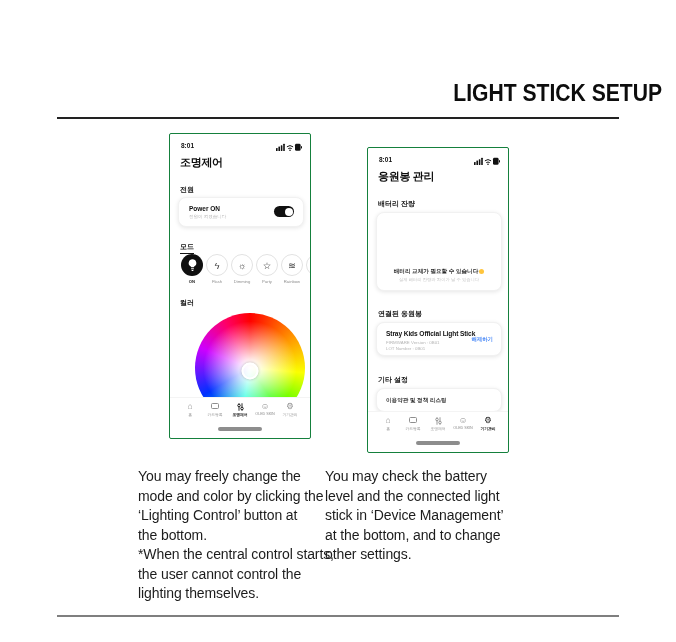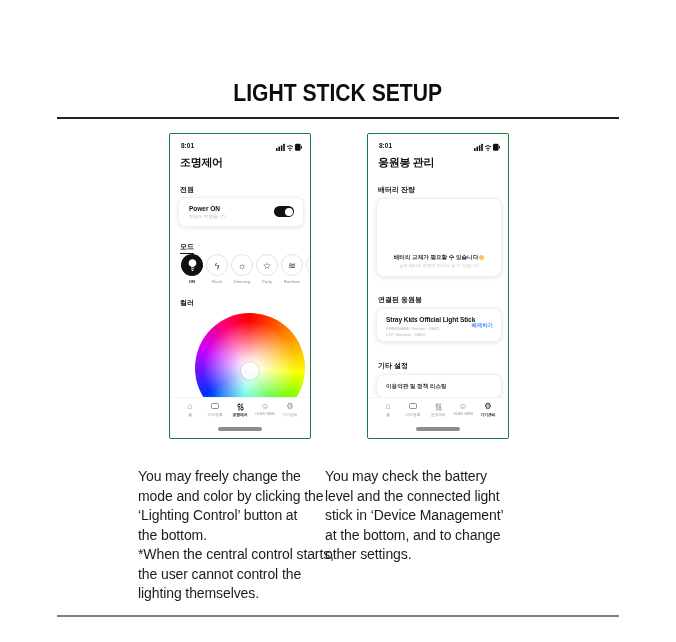--- a/index.html
+++ b/index.html
@@ -1,29 +1,29 @@
 <!DOCTYPE html>
 <html><head>
 <meta charset="utf-8">
 <style>
   html,body{margin:0;padding:0;background:#ffffff;}
   body{width:676px;height:642px;overflow:hidden;font-family:"Liberation Sans","DejaVu Sans",sans-serif;}
   .page{position:relative;width:676px;height:642px;background:#fff;}
 
   
-  .doc-title{position:absolute;top:79px;left:0;width:676px;text-align:center;}
+  .doc-title{position:absolute;top:79px;left:0;width:676px;text-align:right;}
   .doc-title span{display:inline-block;font-size:24px;font-weight:700;color:#0d0d0d;letter-spacing:0px;transform:scaleX(.88);}
   .rule{position:absolute;left:57px;width:562px;}
   .rule.top{top:117px;height:2px;background:#222;}
   .rule.bottom{top:615px;height:2px;background:#7f7f7f;}
 
   
   .phone{position:absolute;top:133px;width:140px;height:304px;background:#fff;border:1px solid #15803d;border-radius:2px;overflow:hidden;box-sizing:content-box;}
   .phone.left{left:169px;}
-  .phone.right{left:367px;}
+  .phone.right{left:367px;margin-top:14px;}
 
   .statusbar{position:absolute;top:6px;left:0;width:100%;height:12px;}
   .time{position:absolute;left:11px;top:2px;font-size:6.5px;font-weight:700;color:#111;}
   .sticons{position:absolute;right:8px;top:2px;}
 
   .scr-title{position:absolute;left:10px;top:21px;font-size:11px;font-weight:800;color:#0e0e0e;letter-spacing:-.3px;}
   .sec-label{position:absolute;left:10px;font-size:7px;font-weight:700;color:#141414;}
   .sec-label.u{border-bottom:1px solid #141414;padding-bottom:1px;}
 
   .card{position:absolute;left:8px;width:124px;background:#fff;border-radius:8px;box-shadow:0 1px 4px rgba(0,0,0,.10);border:.5px solid #f1f1f1;}

